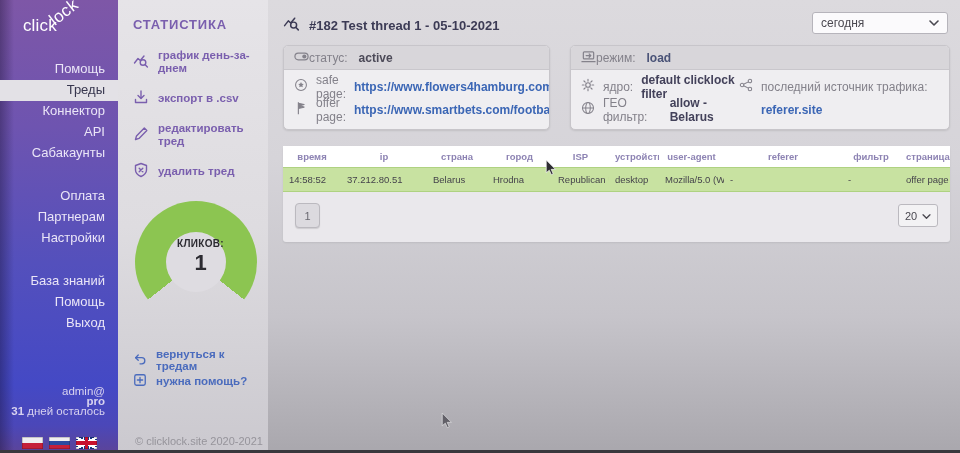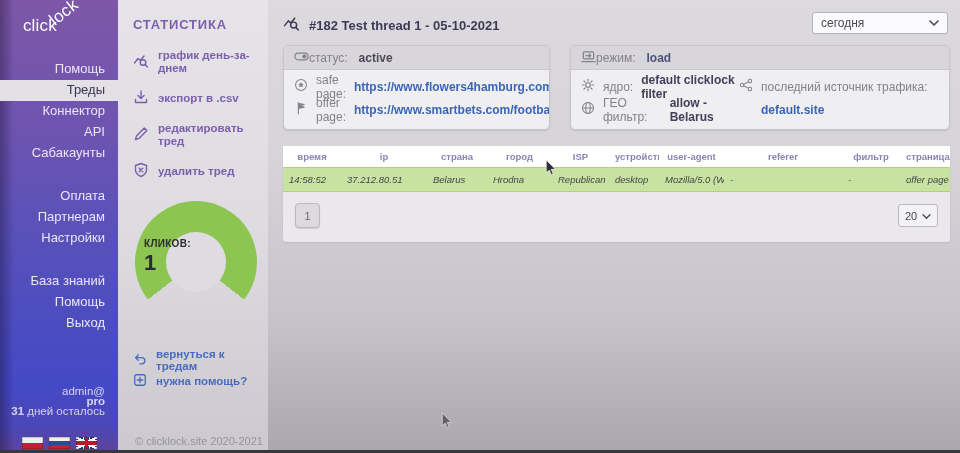--- a/index.html
+++ b/index.html
@@ -41,21 +41,21 @@
   .stats-title{margin:17px 0 0 15px;font-size:13px;font-weight:bold;letter-spacing:.8px;color:#7a5fae;}
   .stats-menu{margin:17px 0 0 15px;display:flex;flex-direction:column;gap:14px;}
   .stats-item{display:flex;align-items:center;gap:9px;color:#7a5fae;
     font-size:11.5px;font-weight:bold;cursor:pointer;line-height:13px;}
   .stats-item svg, .stats-link svg{flex:none;}
   .gauge-wrap{margin:20px 0 0 17px;width:122px;height:122px;position:relative;}
   .gauge{width:122px;height:122px;border-radius:50%;
     background:conic-gradient(from 232deg,#8cc551 0 256deg,rgba(0,0,0,0) 256deg 360deg);}
   .gauge-hole{position:absolute;left:50%;top:50%;transform:translate(-50%,-50%);
     width:60px;height:60px;border-radius:50%;background:#dedce1;}
-  .gauge-text{position:absolute;left:9px;right:0;top:37px;text-align:left;color:#2c2b31;}
+  .gauge-text{position:absolute;left:9px;right:0;top:37px;text-align:center;color:#2c2b31;}
   .gauge-label{font-size:10px;font-weight:bold;letter-spacing:.3px;}
   .gauge-value{font-size:22px;font-weight:bold;margin-top:1px;}
   .stats-links{margin:25px 0 0 15px;display:flex;flex-direction:column;gap:1px;}
   .stats-link{display:flex;align-items:center;gap:9px;color:#4a6bbd;
     font-size:11.5px;font-weight:bold;cursor:pointer;}
   .copyright{position:absolute;bottom:6px;left:17px;font-size:11px;color:#96949b;white-space:nowrap;}
 
   
   .main{flex:1;position:relative;padding-left:15px;overflow:hidden;
     background:linear-gradient(180deg,#dcdade 0%,#d6d4d9 35%,#c6c4ca 70%,#a9a7ad 100%);}
@@ -80,21 +80,21 @@
   .icon-gray{color:#84828b;}
   .mode-grid{display:grid;grid-template-columns:1fr 200px;}
   .src-link-row{padding-left:22px;}
 
   .table-card{margin:16px 10px 0 0;background:#eae8ec;border-radius:3px;
     padding-bottom:12px;box-shadow:0 1px 2px rgba(0,0,0,.08);}
   table{width:100%;border-collapse:collapse;table-layout:fixed;font-size:9.5px;}
   thead th{background:#ffffff;color:#8d83b3;font-weight:bold;text-align:center;
     padding:5px 6px;overflow:hidden;white-space:nowrap;margin-left:24px;}
   tbody td{background:#c8e2a1;border-top:1px solid #afd281;border-bottom:1px solid #afd281;
-    color:#45434b;padding:6px 6px;overflow:hidden;white-space:nowrap;font-style:italic;}
+    color:#45434b;padding:6px 6px;overflow:hidden;white-space:nowrap;}
   .pagination{display:flex;justify-content:space-between;align-items:center;padding:11px 12px 2px 12px;}
   .page-btn{width:25px;height:25px;background:#dcdadf;border:1px solid #bbb9bf;border-radius:4px;
     color:#6a6870;font-size:11px;display:flex;align-items:center;justify-content:center;
     box-shadow:0 1px 1px rgba(0,0,0,.12);cursor:pointer;box-sizing:border-box;}
   .size-select{width:40px;height:23px;background:#f3f2f4;border:1px solid #bbb9bf;border-radius:3px;
     display:flex;align-items:center;justify-content:center;gap:5px;font-size:11px;color:#4a4850;
     cursor:pointer;box-sizing:border-box;}
 
   .bottom-line{position:absolute;left:0;right:0;bottom:0;height:3px;background:#39383d;}
   .cursor{position:absolute;z-index:9;pointer-events:none;}
@@ -280,21 +280,21 @@
             <div class="info-row">
               <span class="icon-gray"><svg width="14" height="14" viewBox="0 0 16 16" fill="none" stroke="currentColor" stroke-width="1.2">
                     <circle cx="12.5" cy="3.5" r="2"></circle>
                     <circle cx="3.5" cy="8" r="2"></circle>
                     <circle cx="12.5" cy="12.5" r="2"></circle>
                     <path d="M5.3 7.1l5.4-2.7M5.3 8.9l5.4 2.7"></path>
                   </svg></span>
               <span>последний источник трафика:</span>
             </div>
             <div class="info-row src-link-row">
-              <span class="link">default.site</span>
+              <span class="link">referer.site</span>
             </div>
           </div>
         </div>
       </div>
     </div>
 
     <div class="table-card">
       <table>
         <colgroup>
           <col style="width:58px">

